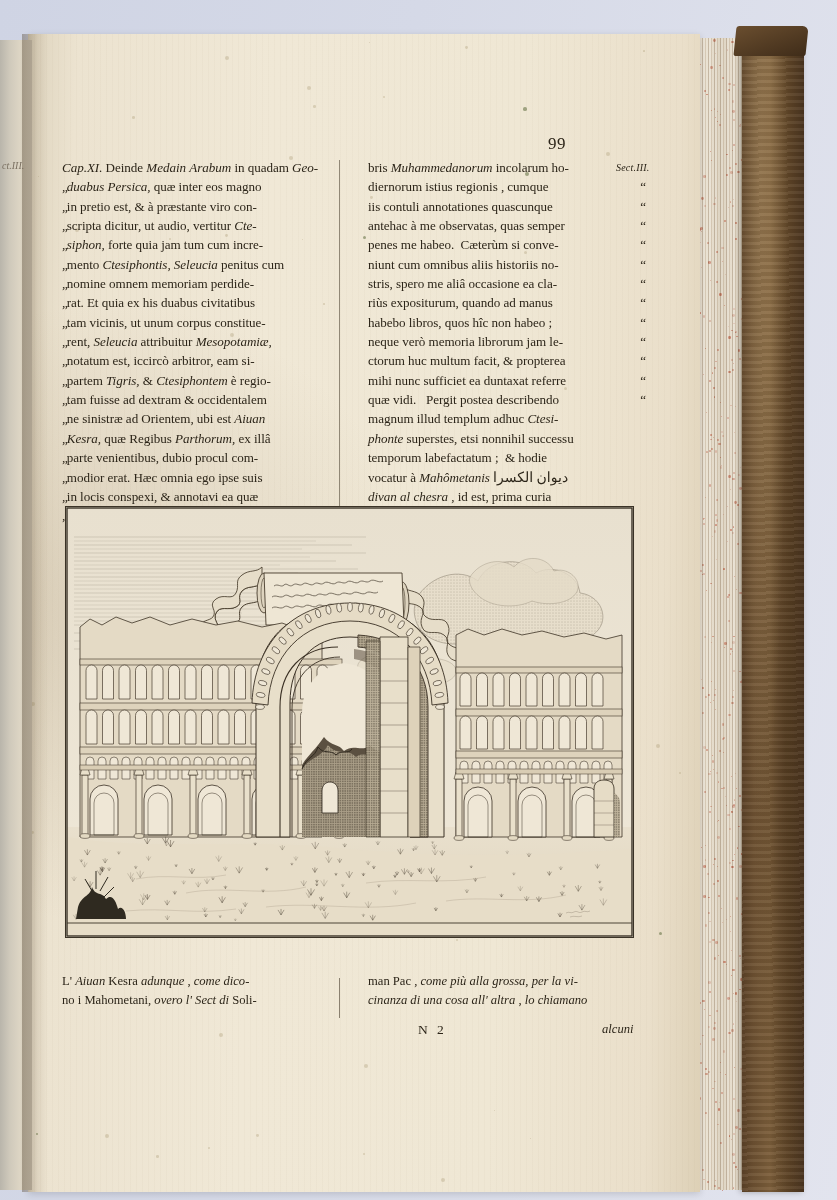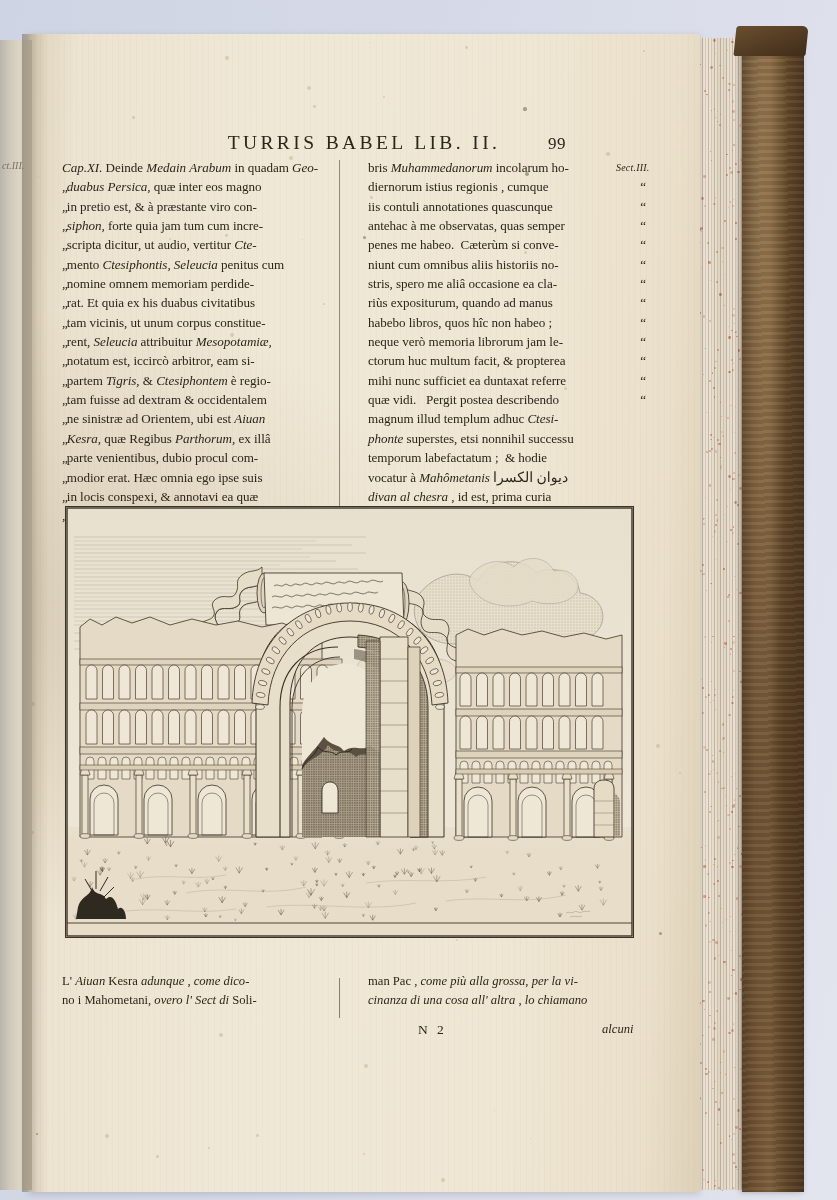--- a/index.html
+++ b/index.html
@@ -606,36 +606,33 @@
         <div class="fox g" style="left: 335px; top: 202px; width: 3.1px; height: 3.1px;"></div>
         <div class="fox" style="left: 452px; top: 824px; width: 1.1px; height: 1.1px;"></div>
       </div>
     <div class="gutter"></div>
     <div class="gutter-shadow"></div>
 
     <div class="page">
 
       <div class="marg-left-ghost">ct.III.</div>
 
-      <div class="runhead">
-        <div class="ttl">TURRIS BABEL LIB. II.</div>
-      </div>
       <div class="pageno">99</div>
 
       <div class="marg marg-right">Sect.III.</div>
 
       <div class="rule"></div>
 
       <div class="cols">
         <div class="col left" id="colL">
             <div class="ln"><i>Cap.XI.</i>&nbsp;Deinde&nbsp;<i>Medain</i>&nbsp;<i>Arabum</i>&nbsp;in&nbsp;quadam&nbsp;<i>Geo-</i></div>
             <div class="ln"><span class="qm">„</span><i>duabus</i>&nbsp;<i>Persica,</i>&nbsp;quæ&nbsp;inter&nbsp;eos&nbsp;magno</div>
             <div class="ln"><span class="qm">„</span>in&nbsp;pretio&nbsp;est,&nbsp;&amp;&nbsp;à&nbsp;præstante&nbsp;viro&nbsp;con-</div>
+            <div class="ln"><span class="qm">„</span>scripta&nbsp;dicitur,&nbsp;ut&nbsp;audio,&nbsp;vertitur&nbsp;<i>Cte-</i></div>
             <div class="ln"><span class="qm">„</span><i>siphon,</i>&nbsp;forte&nbsp;quia&nbsp;jam&nbsp;tum&nbsp;cum&nbsp;incre-</div>
-            <div class="ln"><span class="qm">„</span>scripta&nbsp;dicitur,&nbsp;ut&nbsp;audio,&nbsp;vertitur&nbsp;<i>Cte-</i></div>
             <div class="ln"><span class="qm">„</span>mento&nbsp;<i>Ctesiphontis,</i>&nbsp;<i>Seleucia</i>&nbsp;penitus&nbsp;cum</div>
             <div class="ln"><span class="qm">„</span>nomine&nbsp;omnem&nbsp;memoriam&nbsp;perdide-</div>
             <div class="ln"><span class="qm">„</span>rat.&nbsp;Et&nbsp;quia&nbsp;ex&nbsp;his&nbsp;duabus&nbsp;civitatibus</div>
             <div class="ln"><span class="qm">„</span>tam&nbsp;vicinis,&nbsp;ut&nbsp;unum&nbsp;corpus&nbsp;constitue-</div>
             <div class="ln"><span class="qm">„</span>rent,&nbsp;<i>Seleucia</i>&nbsp;attribuitur&nbsp;<i>Mesopotamiæ,</i></div>
             <div class="ln"><span class="qm">„</span>notatum&nbsp;est,&nbsp;iccircò&nbsp;arbitror,&nbsp;eam&nbsp;si-</div>
             <div class="ln"><span class="qm">„</span>partem&nbsp;<i>Tigris,</i>&nbsp;&amp;&nbsp;<i>Ctesiphontem</i>&nbsp;è&nbsp;regio-</div>
             <div class="ln"><span class="qm">„</span>tam&nbsp;fuisse&nbsp;ad&nbsp;dextram&nbsp;&amp;&nbsp;occidentalem</div>
             <div class="ln"><span class="qm">„</span>ne&nbsp;sinistræ&nbsp;ad&nbsp;Orientem,&nbsp;ubi&nbsp;est&nbsp;<i>Aiuan</i></div>
             <div class="ln"><span class="qm">„</span><i>Kesra,</i>&nbsp;quæ&nbsp;Regibus&nbsp;<i>Parthorum,</i>&nbsp;ex&nbsp;illâ</div>

